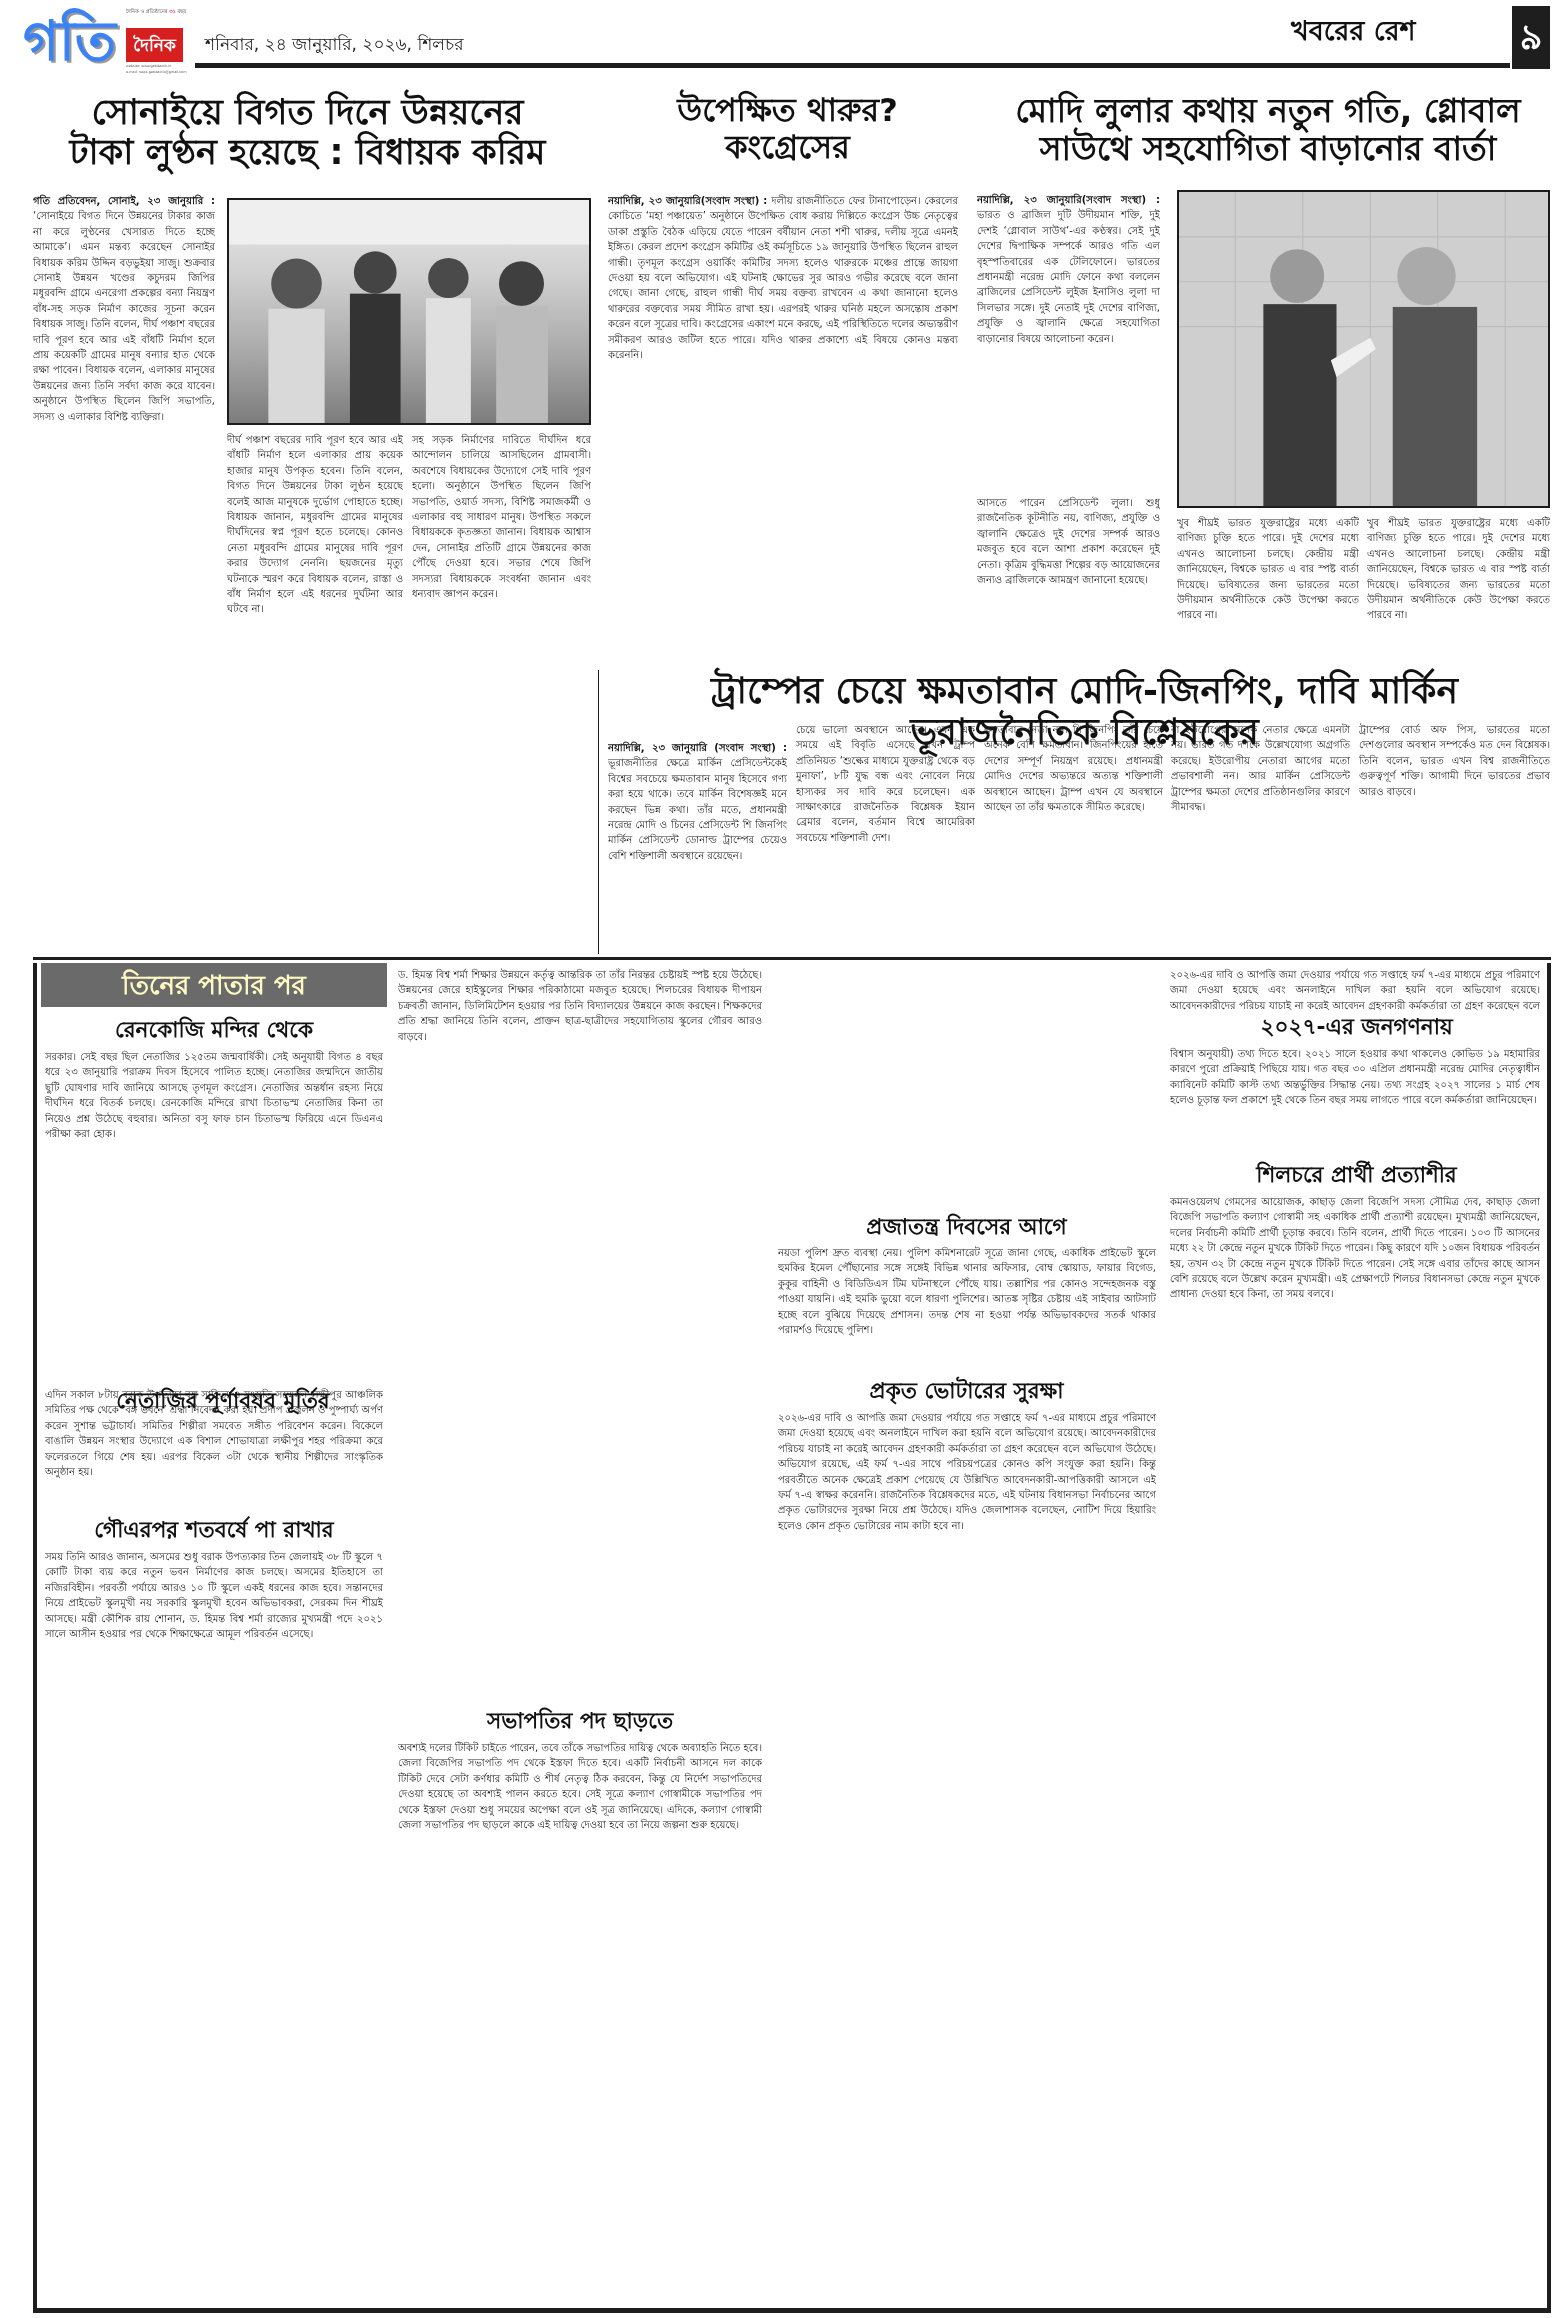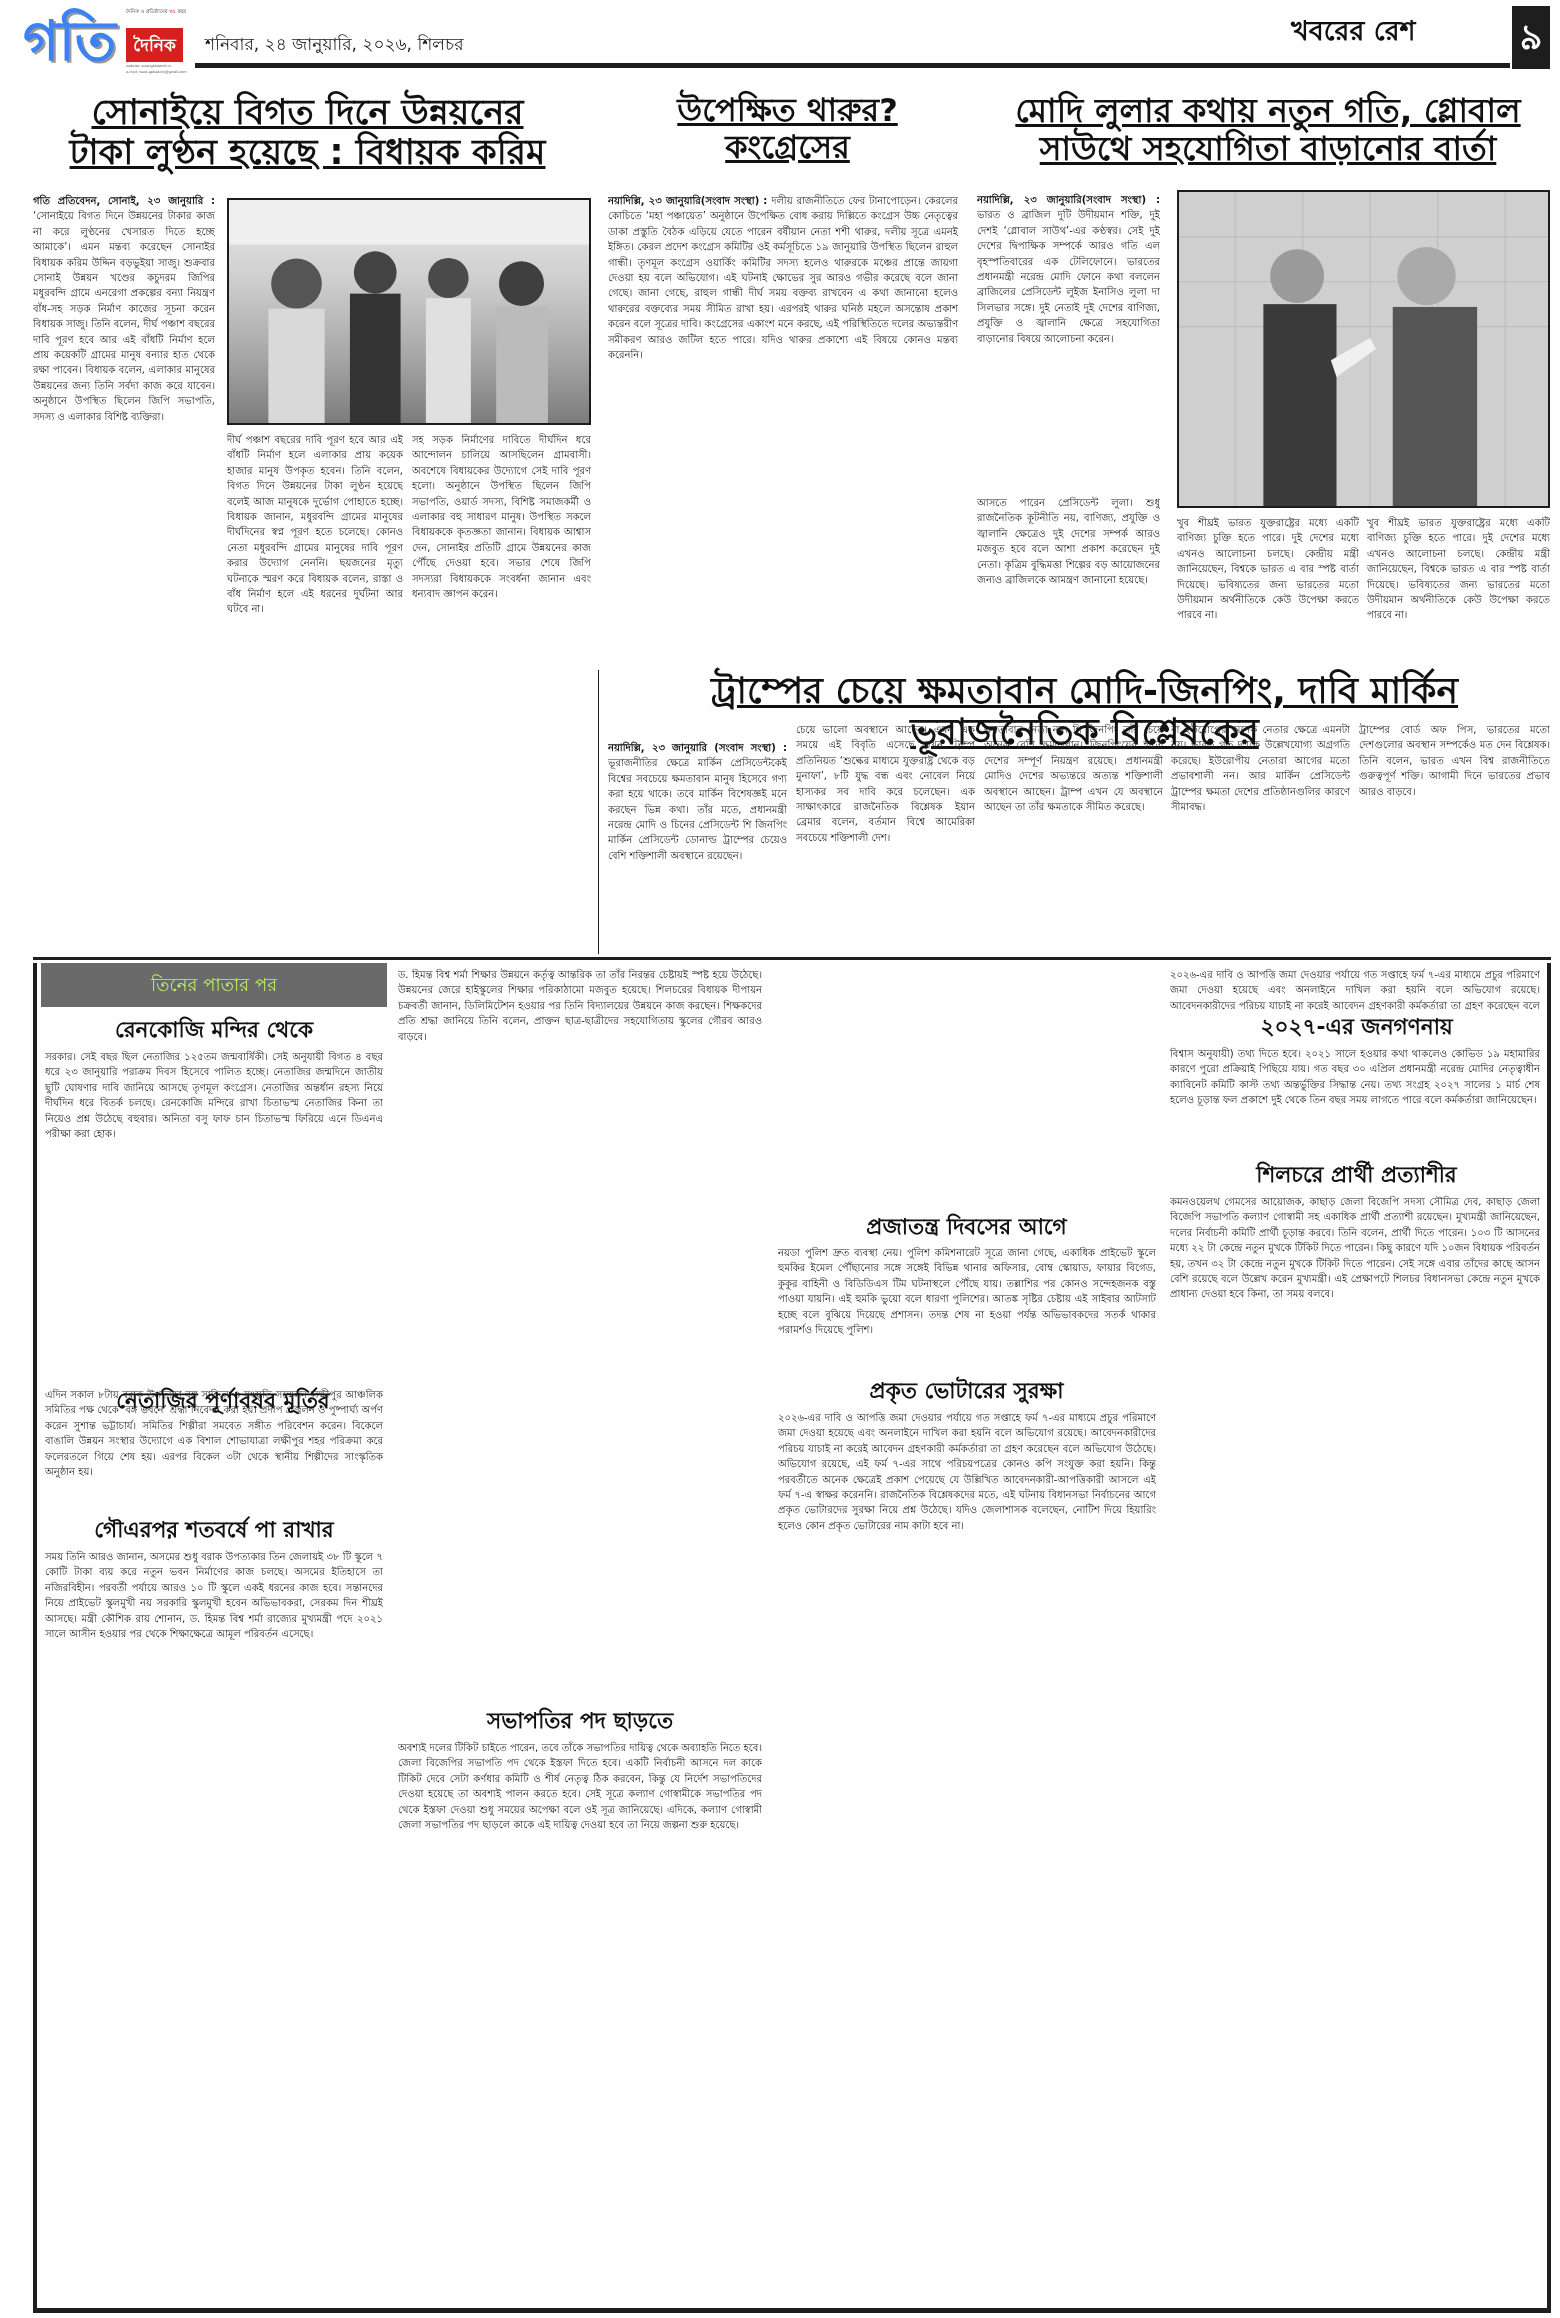--- a/index.html
+++ b/index.html
@@ -27,21 +27,21 @@
   .logo-foot { font-size: 3.4px; color: #555; line-height: 5.1px; margin-top: 1.7px; white-space: nowrap; }
   .masthead-date { left: 205px; top: 31px; font-size: 17px; color: #222; white-space: nowrap; }
   .masthead-rule { left: 195px; top: 63px; width: 1315px; height: 5.1px; background: #1e1e1e; }
   .section-name { left: 1291px; top: 10.2px; font-size: 27px; font-weight: bold; color: #111; white-space: nowrap; }
   .page-box {
     left: 1512px; top: 5.7px; width: 38px; height: 63px; background: #1e1e1e;
     color: #fff; font-size: 35px; font-weight: bold; text-align: center; line-height: 63px;
   }
 
   
-  .hl { font-weight: bold; color: #111; text-align: center; line-height: 1.15; text-decoration: underline; }
+  .hl { font-weight: bold; color: #111; text-align: center; line-height: 1.15; }
   .hl-1 { left: 23px; top: 92px; width: 569px; font-size: 35px; }
   .hl-2 { left: 617px; top: 92px; width: 341px; font-size: 32px; }
   .hl-3 { left: 978px; top: 92px; width: 580px; font-size: 33px; text-align: center; }
   .hl-4 { left: 611px; top: 670px; width: 947px; font-size: 36px; }
 
   
   .col {
     font-size: 10px; line-height: 15.4px; text-align: justify; color: #222;
     overflow: hidden; word-break: break-word;
   }
@@ -53,21 +53,21 @@
     background: linear-gradient(180deg, #e8e8e8 0%, #cfcfcf 35%, #a7a7a7 70%, #7c7c7c 100%);
     border: 2.3px solid #1c1c1c; overflow: hidden;
   }
   .photo svg { width: 100%; height: 100%; display: block; }
 
   
   .boxed { left: 33px; top: 963px; width: 1518px; height: 1350px; border: 4.5px solid #1e1e1e; border-top: none; border-bottom-width: 5.7px; }
   .rule-v { background: #1e1e1e; }
   .banner {
     left: 41px; top: 963px; width: 346px; height: 44px; background: #6a6a6a;
-    color: #bef264; font-size: 18px; font-weight: normal; text-align: center; line-height: 44px;
+    color: #fef9c3; font-size: 26px; font-weight: bold; text-align: center; line-height: 44px;
   }
   .sub { font-weight: bold; color: #111; text-align: center; font-size: 21.6px; line-height: 30px; white-space: nowrap; }
 </style>
 </head>
 <body>
 
 <div class="abs logo-main">গতি</div>
 <div class="abs logo-box">
   <div class="logo-tag"><span>দৈনিক ও প্রতিষ্ঠানের </span><span class="tag-red">৩১</span><span> বছর</span></div>
   <div class="logo-red">দৈনিক</div>

